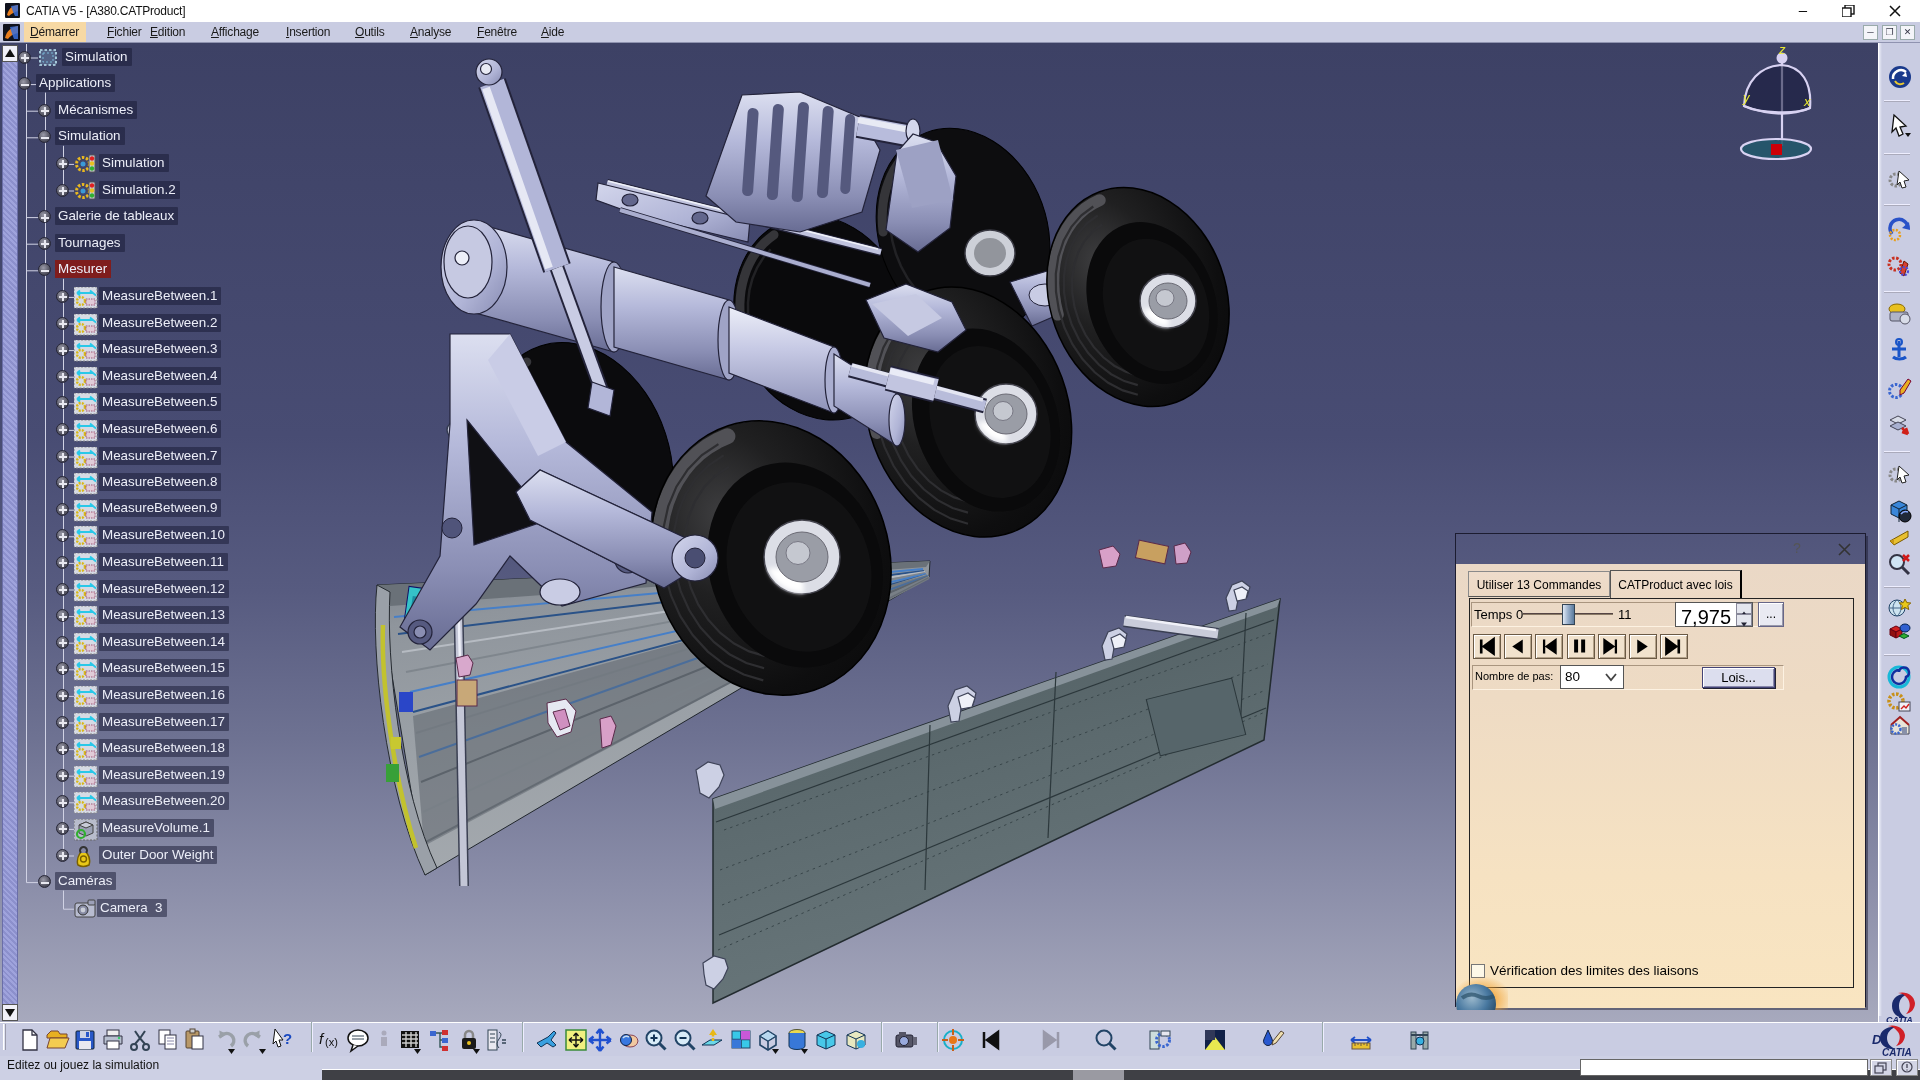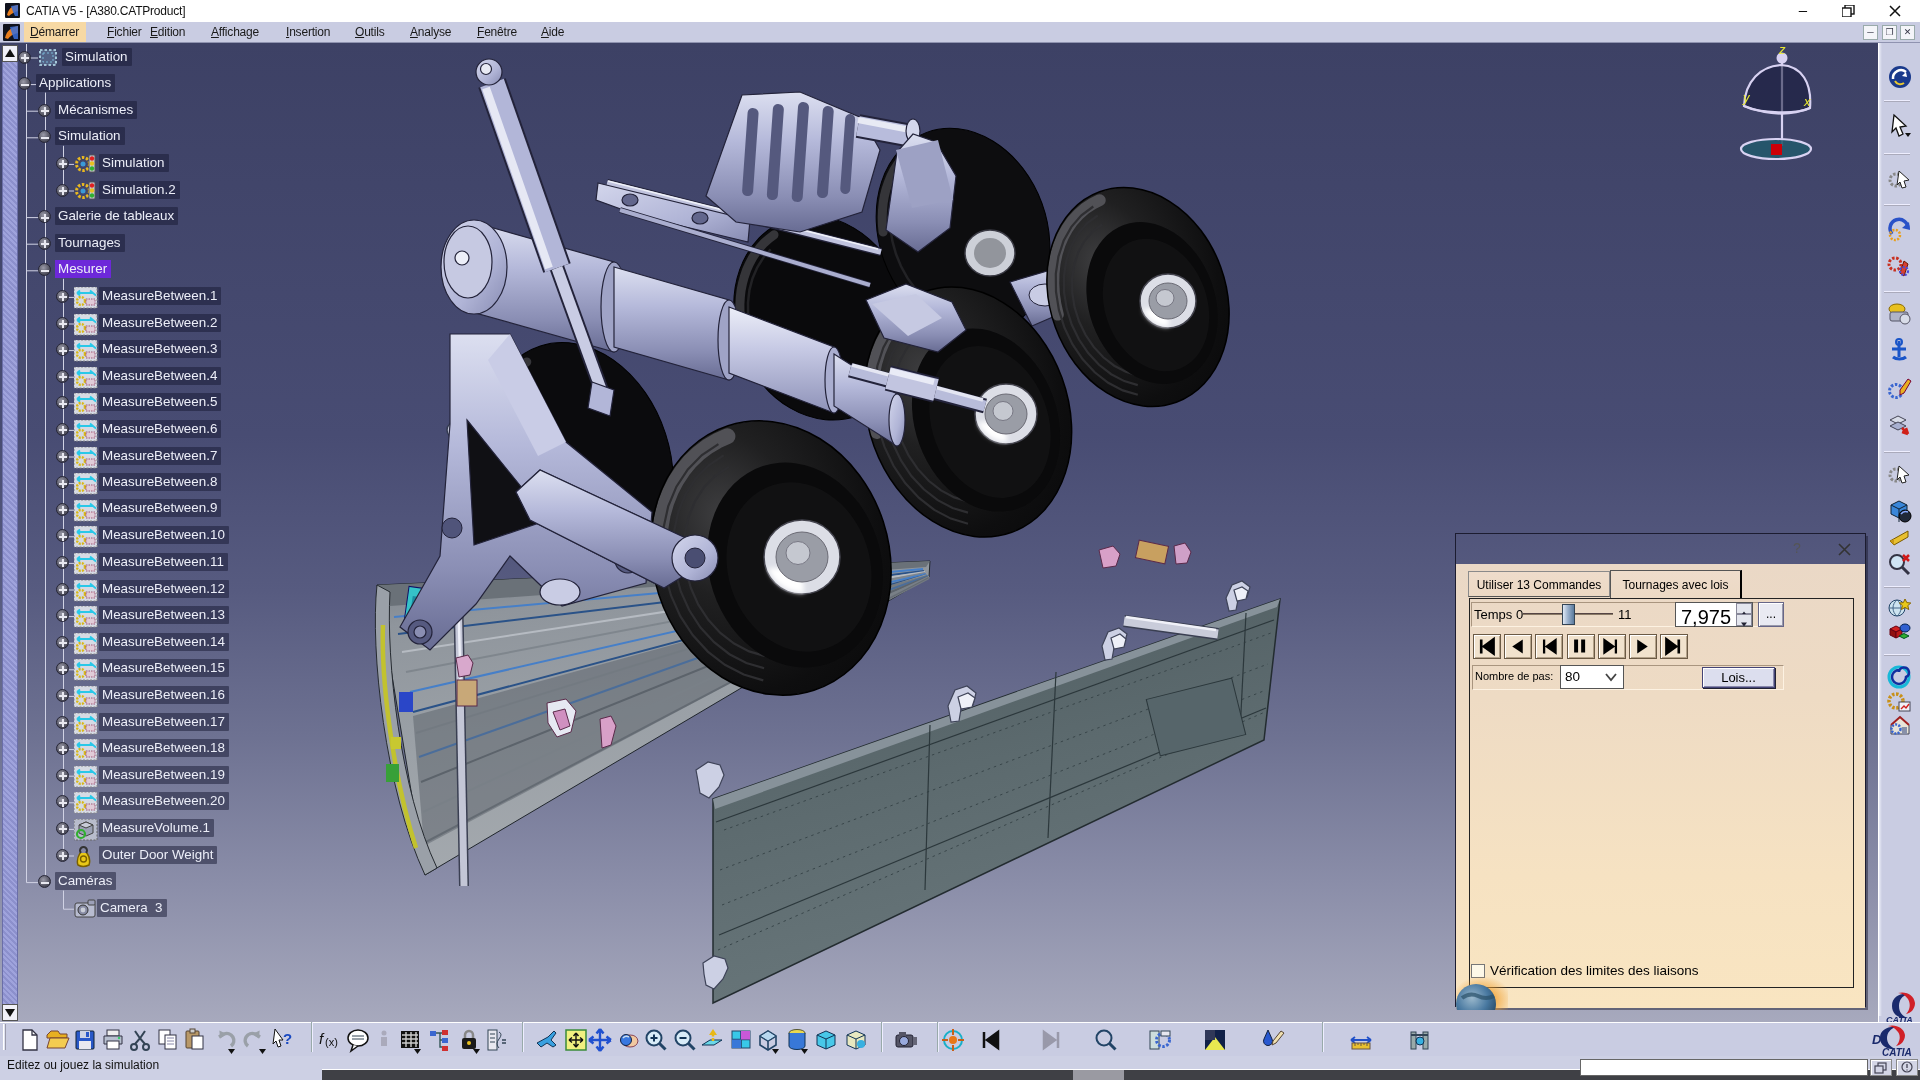--- a/index.html
+++ b/index.html
@@ -8,21 +8,21 @@
 #titlebar{position:absolute;left:0;top:0;width:1920px;height:22px;background:#fff;color:#000}
 #titlebar .t{position:absolute;left:26px;top:4px;font-size:12px;letter-spacing:-0.2px;color:#111}
 #menubar{position:absolute;left:0;top:22px;width:1920px;height:21px;background:#c9cce2;border-bottom:1px solid #8f93b0}
 .mi{position:absolute;top:3px;font-size:12px;color:#1a1a1a;letter-spacing:-0.2px}
 #viewport{position:absolute;left:0;top:43px;width:1878px;height:979px;overflow:hidden}
 #righttb{position:absolute;left:1878px;top:43px;width:42px;height:979px;background:#c9cce2;border-left:1px solid #fff}
 #bottomtb{position:absolute;left:0;top:1022px;width:1920px;height:34px;background:#c9cce2;border-top:1px solid #fff}
 #statusbar{position:absolute;left:0;top:1056px;width:1920px;height:24px;background:#cdd0e4}
 .tree{position:absolute;color:#eceef8;font-size:13.4px;white-space:nowrap}
 .tl{background:rgba(22,24,50,0.50);padding:1px 4px 2px 3px;border-radius:1px}
-.sel{background:#6d28d9;padding:1px 4px 2px 3px}
+.sel{background:#7f1d1d;padding:1px 4px 2px 3px}
 .node{position:absolute;width:13px;height:13px;border-radius:50%;background:radial-gradient(circle at 40% 35%,#9a9aa8,#4a4a58 70%);border:1px solid #262636}
 .node:before{content:"";position:absolute;left:2px;top:5.5px;width:8px;height:2px;background:#e8e8f0}
 .nplus:after{content:"";position:absolute;left:5px;top:2.5px;width:2px;height:8px;background:#e8e8f0}
 .wbtn{position:absolute;top:0;width:30px;height:22px;color:#111;text-align:center;font-size:13px;line-height:20px}
 .mdibtn{position:absolute;top:3px;width:15px;height:15px;background:#f4f5f9;border:1px solid #9aa;color:#334;font-size:9px;line-height:13px;text-align:center}
 .dlg{position:absolute;left:1455px;top:533px;width:411px;height:474px;border:1px solid #1c1c30;box-shadow:2px 3px 0 rgba(20,20,40,0.45)}
 .dlgtitle{position:absolute;left:0;top:0;width:100%;height:30px;background:#fdfdfd;color:#9e9e9e;font-size:12.5px;line-height:30px;padding-left:10px}
 .dlgbody{position:absolute;left:0;top:30px;width:100%;height:444px;background:linear-gradient(180deg,#ead8c6 0%,#eedbc4 30%,#f6e2c2 70%,#f9e5c1 100%)}
 .tab{position:absolute;font-size:12px;color:#000;text-align:center;background:linear-gradient(180deg,#eedccb,#ecd9c4)}
 .gframe{position:absolute;border:1px solid #a9957f;border-right-color:#fdf2e2;border-bottom-color:#fdf2e2}
@@ -1012,21 +1012,21 @@
     <text x="24" y="34" font-size="10" font-weight="bold" fill="#1a2a6c" font-style="italic">CATIA</text>
   </svg>
 
 <div class="dlg">
     <span class="abs" style="left:337px;top:6px;color:#555;font-size:14px">?</span>
     <svg class="abs" style="left:382px;top:9px" width="13" height="13">
       <path d="M1,1 L12,12 M12,1 L1,12" stroke="#333" stroke-width="1.6"></path>
     </svg>
     <div class="dlgbody">
       <div class="tab" style="left:12px;top:7px;width:142px;height:26px;line-height:26px;border:1px solid #8a8a8a;border-bottom:1px solid #555">Utiliser 13 Commandes</div>
-      <div class="tab" style="left:154px;top:6px;width:132px;height:29px;line-height:29px;border:1px solid #555;border-right:2px solid #000;border-bottom:none">Tournages avec lois</div>
+      <div class="tab" style="left:154px;top:6px;width:132px;height:29px;line-height:29px;border:1px solid #555;border-right:2px solid #000;border-bottom:none">CATProduct avec lois</div>
       <div class="abs" style="left:13px;top:34px;width:385px;height:390px;border:1px solid #222"></div>
       <div class="gframe" style="left:15px;top:38px;width:312px;height:25px"></div>
       <span class="abs" style="left:18px;top:43px;font-size:13px;color:#000">Temps 0</span>
       <div class="abs" style="left:67px;top:49px;width:90px;height:2px;background:#8a7a66;border-top:1px solid #544"></div>
       <div class="abs" style="left:106px;top:40px;width:13px;height:21px;background:linear-gradient(90deg,#dfe8f4,#9ab0cc 45%,#5a7a9c);border:1px solid #345"></div>
       <span class="abs" style="left:162px;top:43px;font-size:13px;color:#000">11</span>
       <div class="abs" style="left:219px;top:38px;width:78px;height:25px;background:#fff;border:1px solid #555"></div>
       <span class="abs" style="left:225px;top:42px;font-size:20px;color:#000">7,975</span>
       <div class="abs" style="left:280px;top:39px;width:16px;height:11px;background:#e4e6ee;border:1px solid #889"><svg width="14" height="9">
           <path d="M7,2.5 l3,4 h-6 z" fill="#223"></path>

